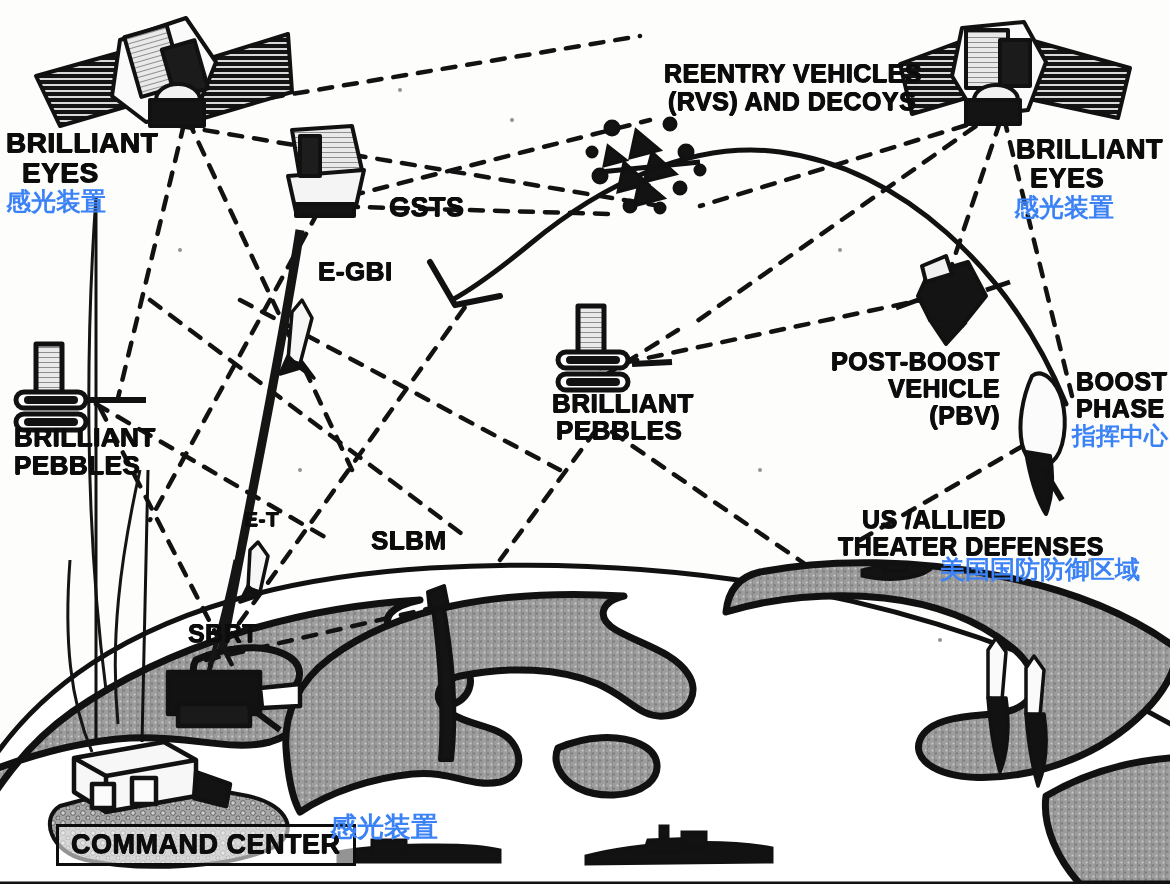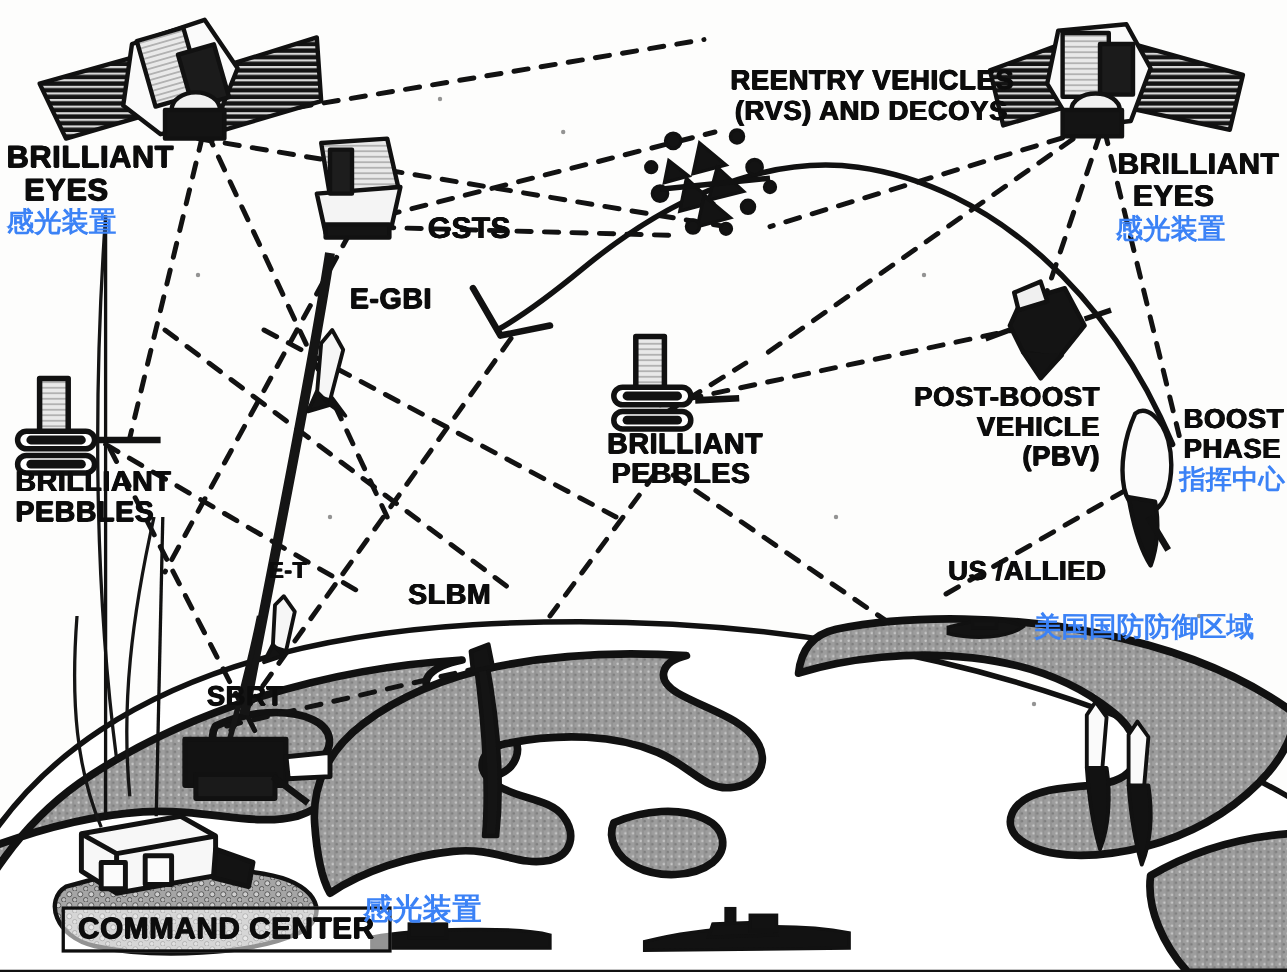--- a/index.html
+++ b/index.html
@@ -330,19 +330,20 @@
   <div class="lbl mil" style="left:1076px; top:395px; font-size:25px;">PHASE</div>
   <div class="cn" style="left:1072px; top:423px; font-size:24px;">指挥中心</div>
 
   <div class="lbl mil" style="left:244px; top:508px; font-size:21px;">E-T</div>
 
   <div class="lbl mil" style="left:188px; top:620px; font-size:25px;">SBRT</div>
 
   <div class="lbl mil" style="left:371px; top:527px; font-size:26px;">SLBM</div>
 
   <div class="lbl mil" style="left:862px; top:506px; font-size:25px;">US /ALLIED</div>
+  <div class="lbl mil" style="left:838px; top:533px; font-size:25px;">THEATER DEFENSES</div>
   <div class="cn" style="left:940px; top:556px; font-size:25px;">美国国防防御区域</div>
 
 
   <div class="lbl mil boxed" style="left:56px; top:824px; font-size:27px;">COMMAND CENTER</div>
   <div class="cn" style="left:330px; top:812px; font-size:27px;">感光装置</div>
 
 </div>
 
 </body></html>

